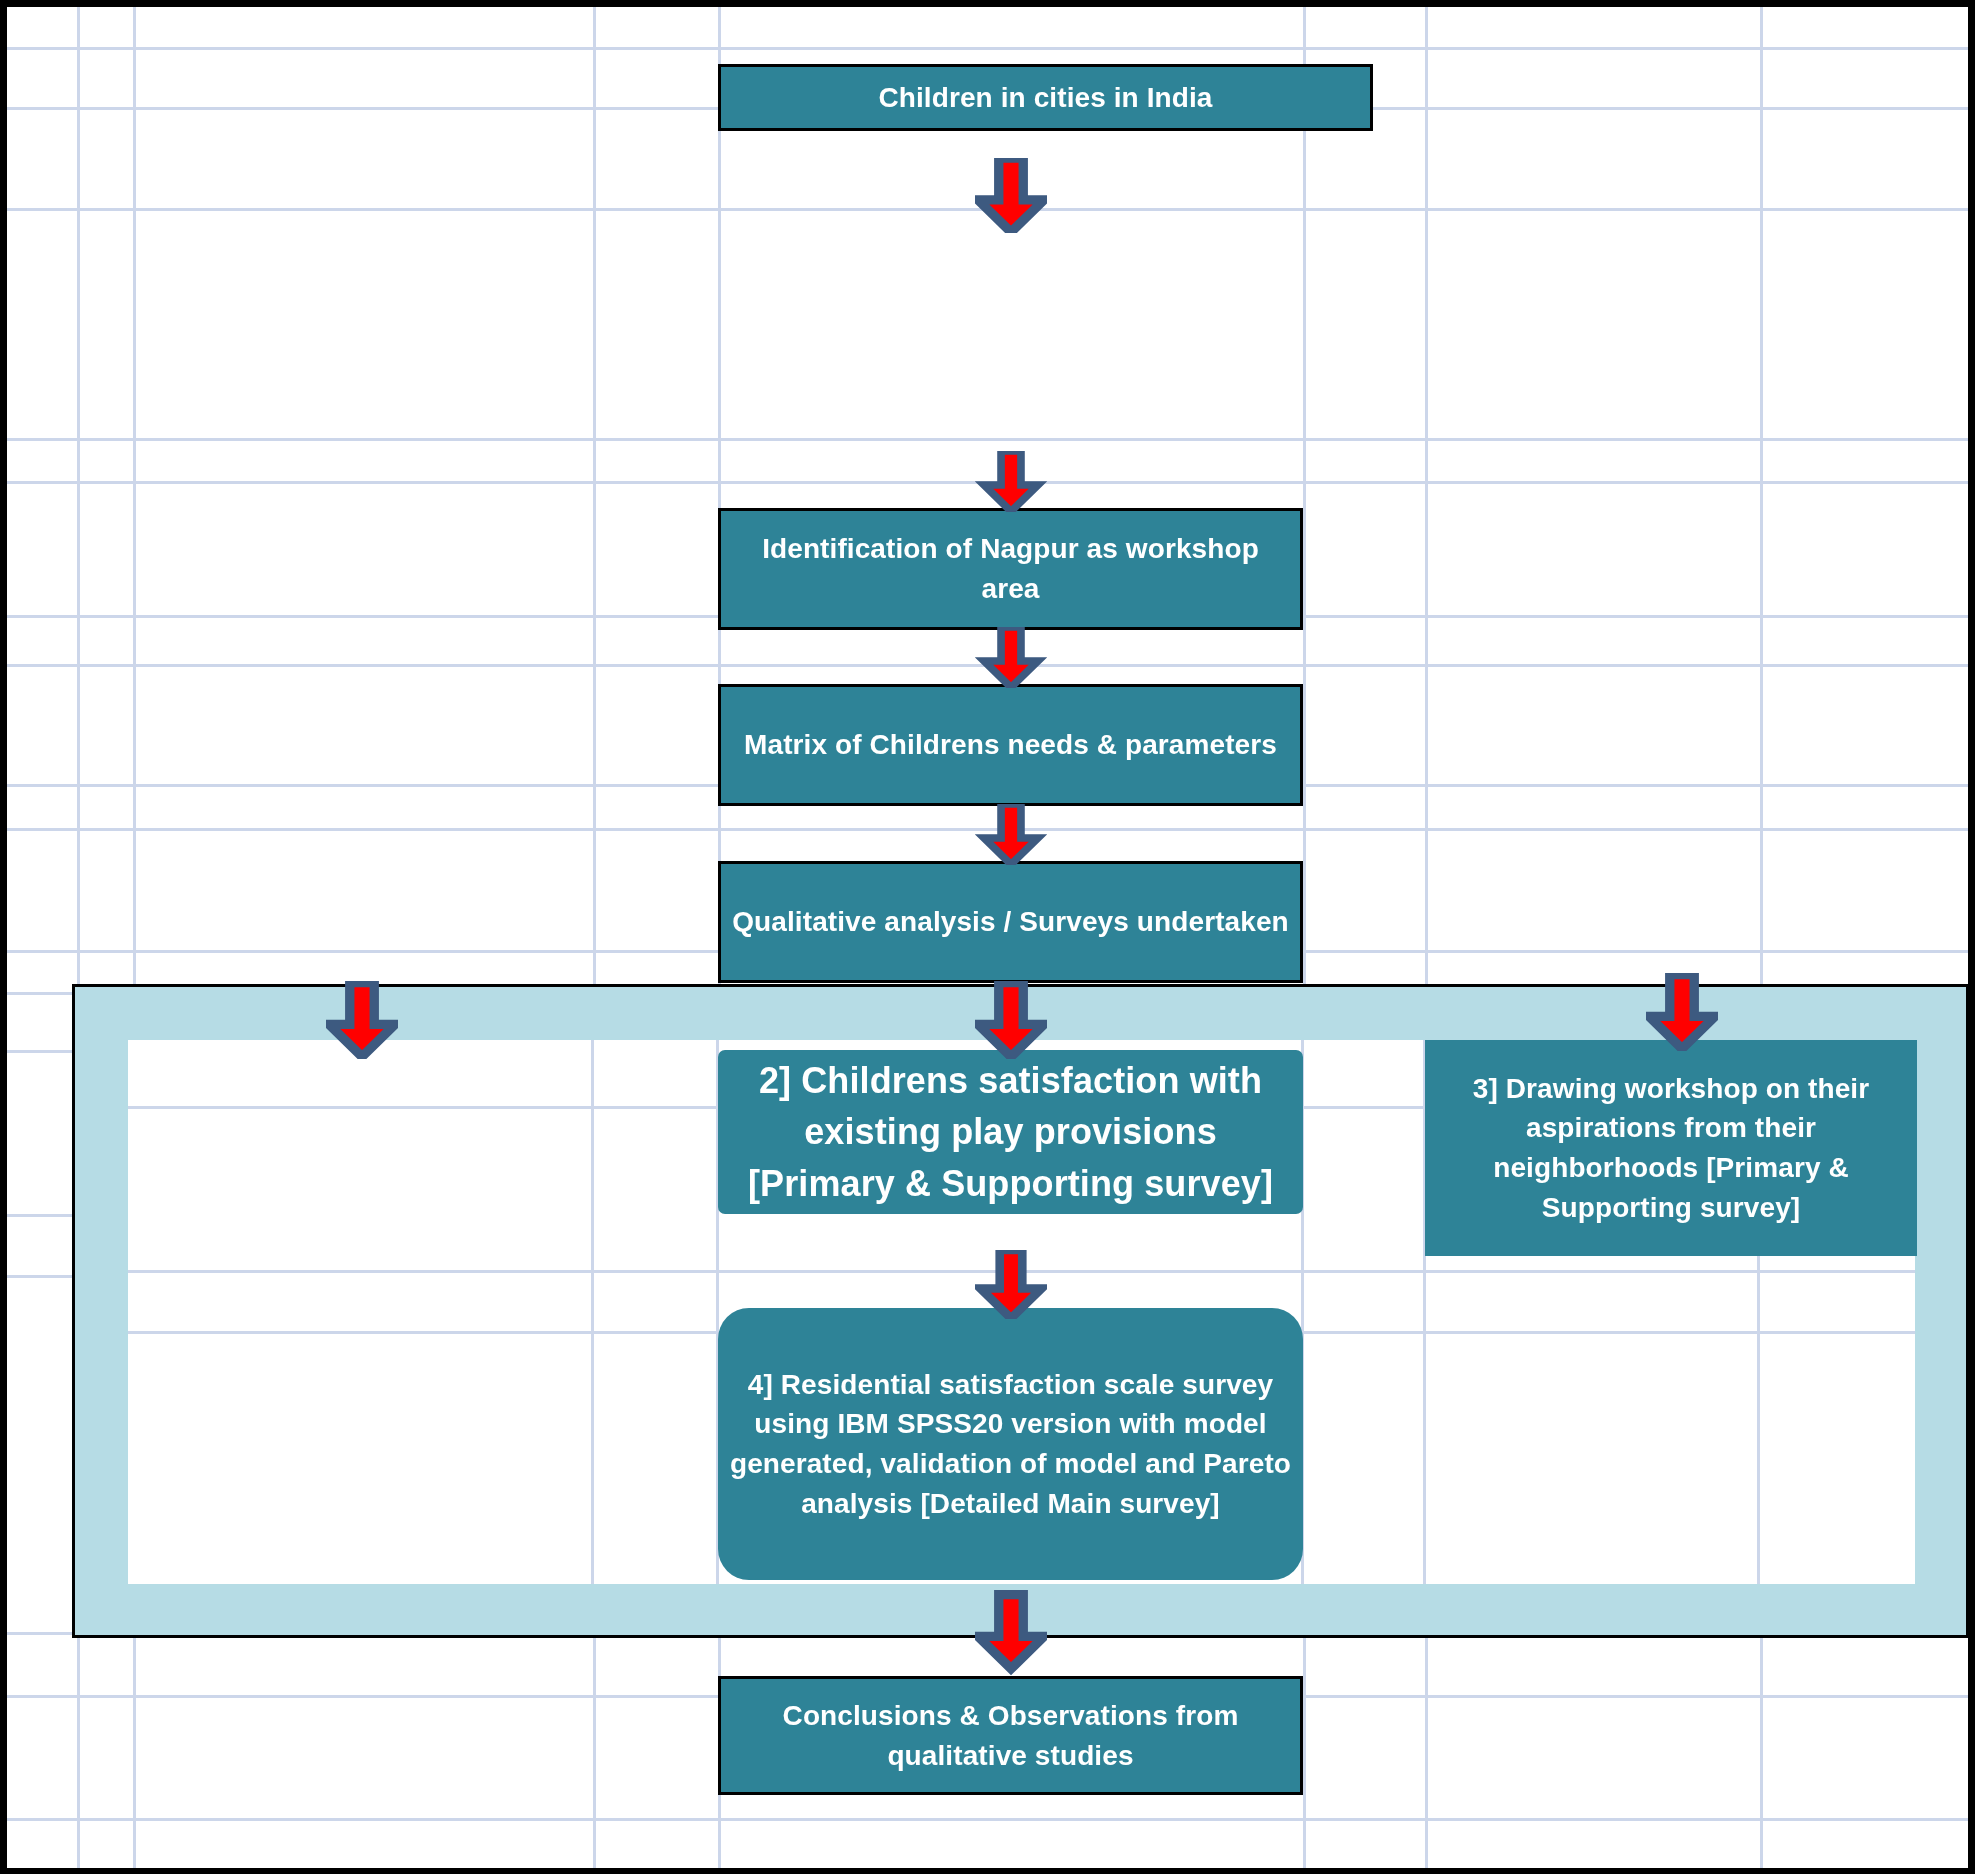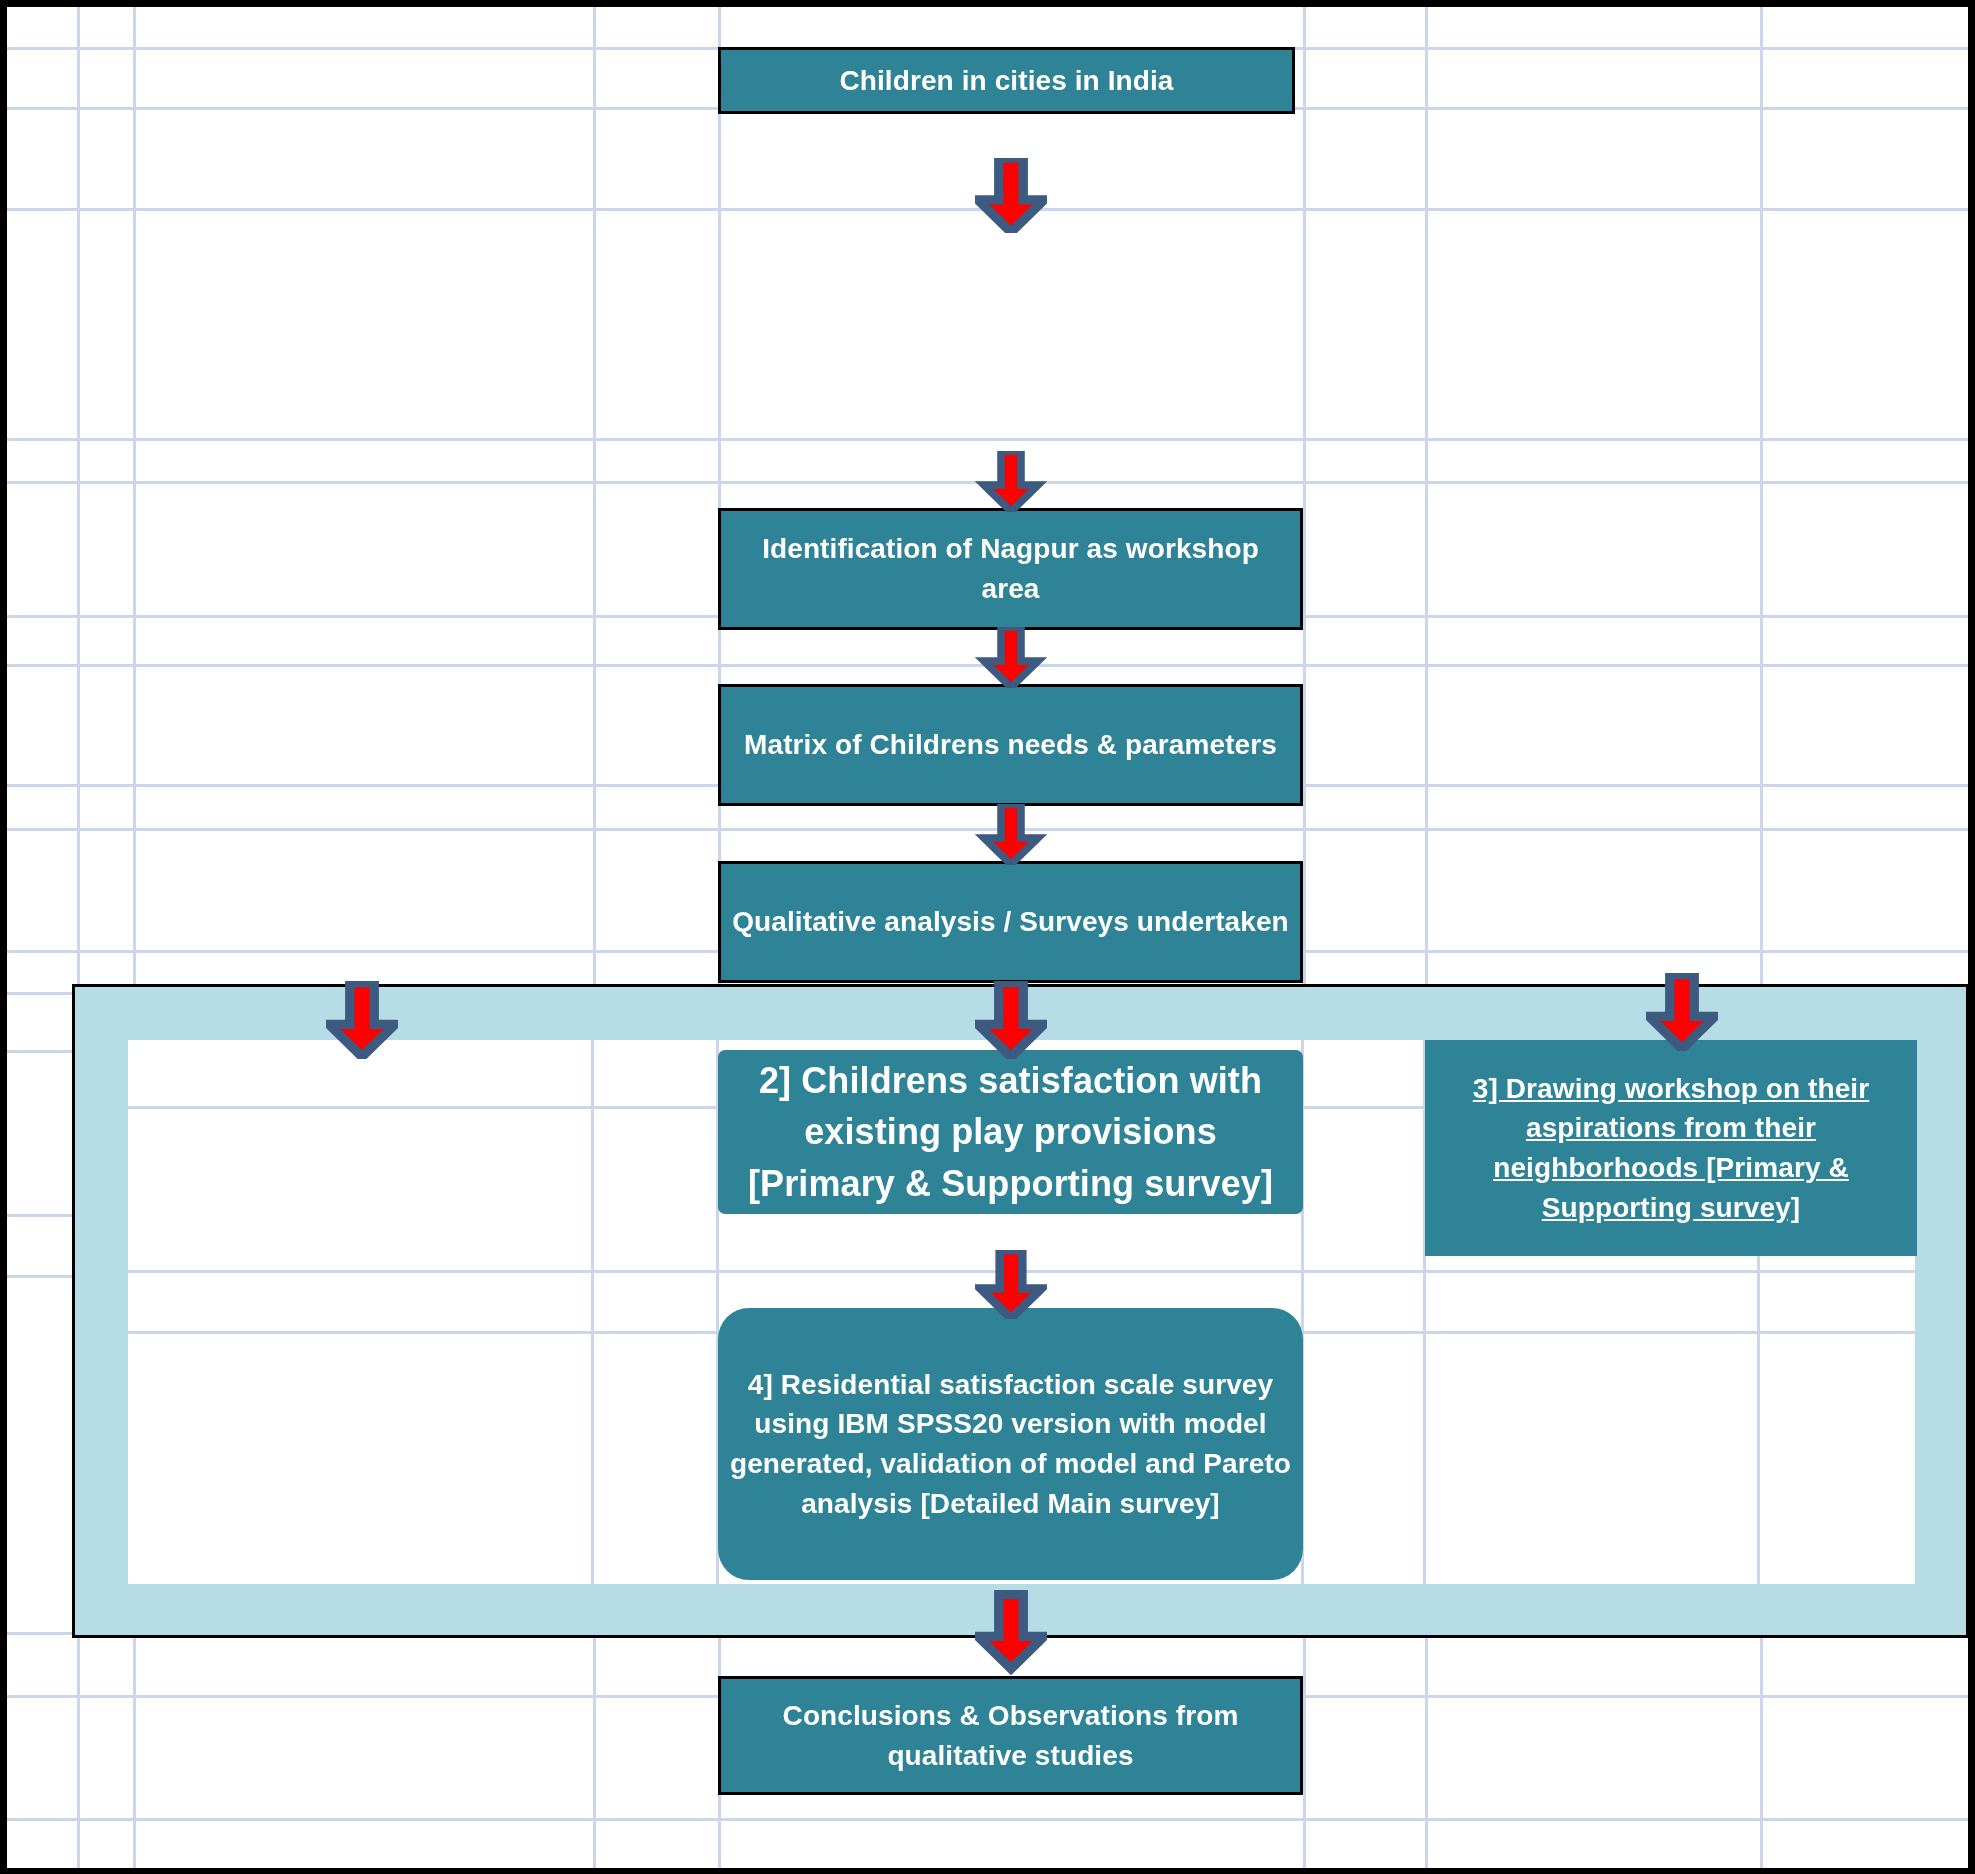--- a/index.html
+++ b/index.html
@@ -98,21 +98,21 @@
       <div class="ivline" style="left:588px"></div>
       <div class="ivline" style="left:1173px"></div>
       <div class="ivline" style="left:1295px"></div>
       <div class="ivline" style="left:1629px"></div>
       <div class="ihline" style="top:66px"></div>
       <div class="ihline" style="top:230px"></div>
       <div class="ihline" style="top:291px"></div>
     </div>
   </div>
 
-  <div class="node bordered" style="left:711px; top:40px; width:577px; height:67px; font-size:28px;">
+  <div class="node bordered" style="left:711px; top:57px; width:655px; height:67px; font-size:28px;">
     <span>Children in cities in India</span>
   </div>
 
 
   <div class="node bordered" style="left:711px; top:501px; width:585px; height:122px; font-size:28px;">
     <span>Identification of Nagpur as workshop area</span>
   </div>
 
   <div class="node bordered" style="left:711px; top:677px; width:585px; height:122px; font-size:28px;">
     <span>Matrix of  Childrens needs &amp; parameters</span>
@@ -120,21 +120,21 @@
 
   <div class="node bordered" style="left:711px; top:854px; width:585px; height:122px; font-size:28px;">
     <span>Qualitative analysis / Surveys undertaken</span>
   </div>
 
 
   <div class="node" style="left:711px; top:1043px; width:585px; height:164px; font-size:36px;border-radius:7px;">
     <span>2] Childrens satisfaction with existing play provisions   [Primary &amp; Supporting survey]</span>
   </div>
 
-  <div class="node" style="left:1418px; top:1033px; width:492px; height:216px; font-size:28px;text-decoration:underline;">
+  <div class="node" style="left:1418px; top:1033px; width:492px; height:216px; font-size:28px;">
     <span>3] Drawing workshop on their aspirations from their neighborhoods   [Primary &amp; Supporting survey]</span>
   </div>
 
   <div class="node" style="left:711px; top:1301px; width:585px; height:272px; font-size:28px;border-radius:31px;">
     <span>4] Residential satisfaction scale survey using IBM SPSS20 version with model generated, validation of model and Pareto analysis [Detailed Main survey]</span>
   </div>
 
   <div class="node bordered" style="left:711px; top:1669px; width:585px; height:119px; font-size:28px;text-align:center;">
     <span>Conclusions &amp; Observations from qualitative studies</span>
   </div>

